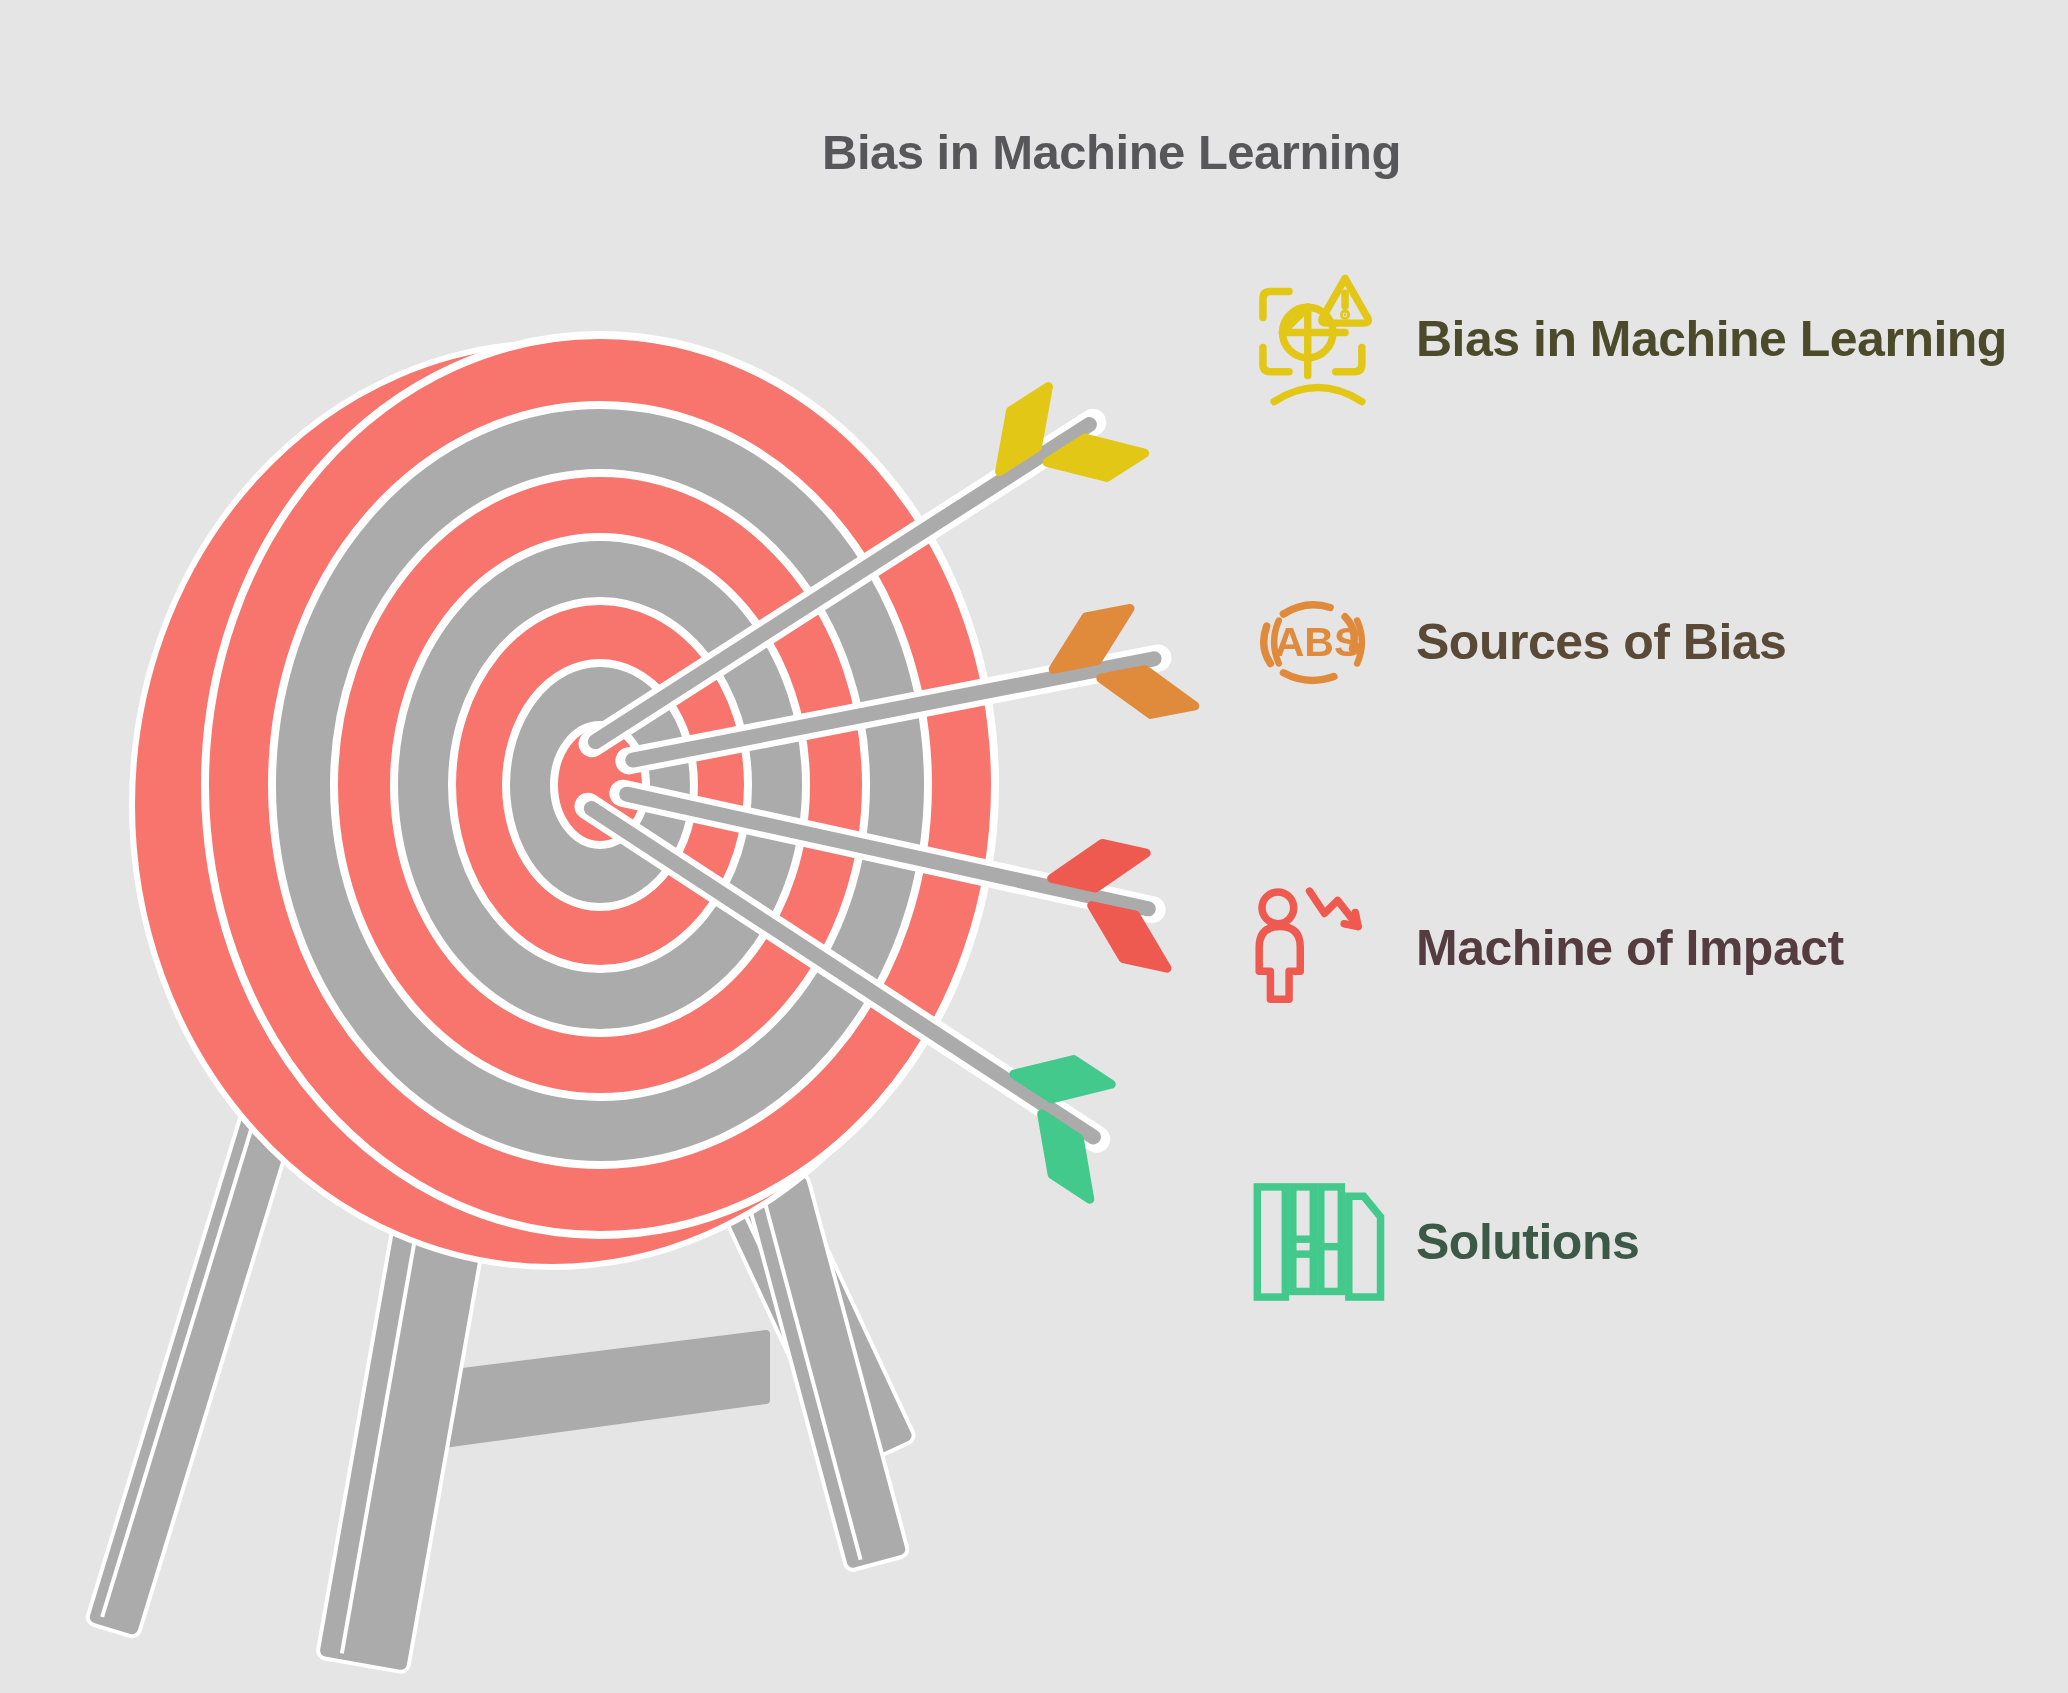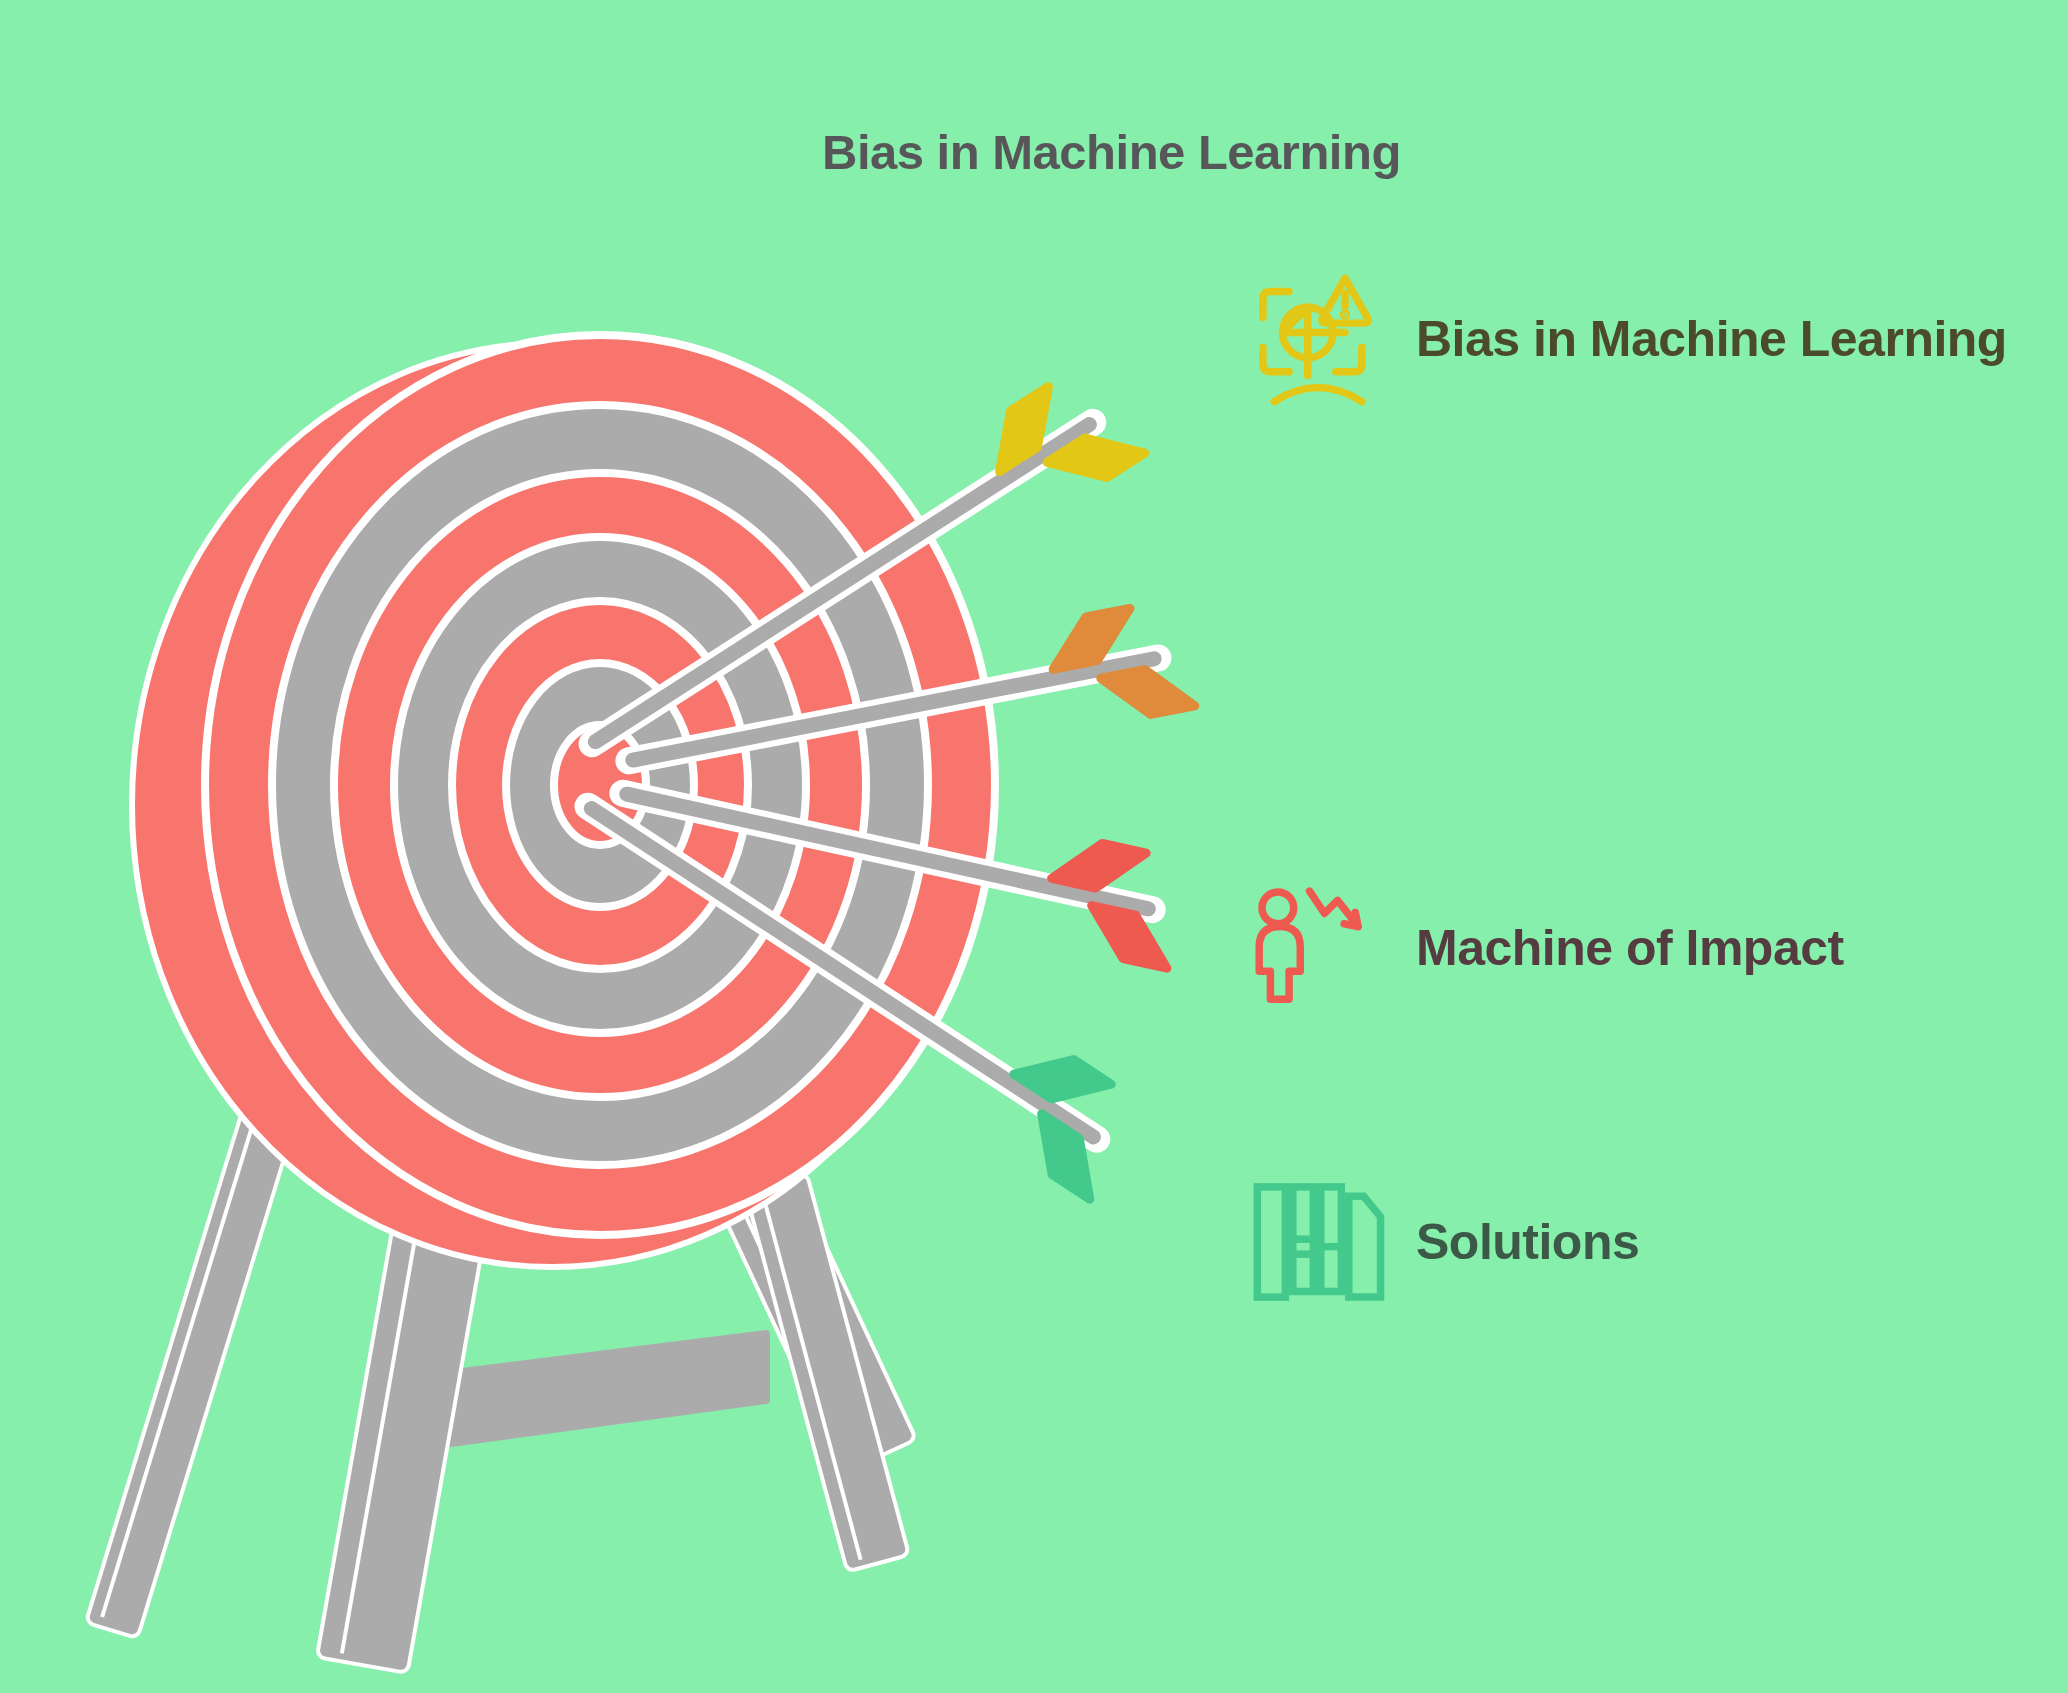--- a/index.html
+++ b/index.html
@@ -1,19 +1,19 @@
 <!DOCTYPE html>
 <html style="--yellow: #E2C716; --orange: #E08A3C; --red: #EE5A50; --green: #42C98B; --target-red: #F8756E; --gray: #ABABAB;"><head>
 <meta charset="utf-8">
 <style>
   html,body{margin:0;padding:0;background:#ffffff;}
   #canvas{
     position:relative;
     width:2068px;height:1693px;
-    background:#86efac;
+    background:#e5e5e5;
     font-family:"Liberation Sans", sans-serif;
     overflow:hidden;
   }
   #page-title{
     position:absolute;
     left:822px;top:124px;
     font-size:49px;font-weight:bold;
     letter-spacing:-0.5px;
     white-space:nowrap;
     color:#57575A;
@@ -118,20 +118,32 @@
       <path d="M64,41 L64,114"></path>
       <path d="M64,41 L37,68"></path>
       <path d="M104,10 L128,52 Q131,58 124,58 L84,58 Q77,58 80,52 Z"></path>
       <path d="M104,26 L104,40"></path>
       <circle cx="104" cy="49" r="1.5" fill="var(--yellow)"></circle>
       <path d="M28,142 Q75,112 122,142"></path>
     </svg>
     <div class="legend-label" style="color: rgb(75, 74, 42);">Bias in Machine Learning</div>
   </div>
 
+  <div class="legend-item" style="top:572px;">
+    <svg class="legend-icon" viewBox="0 0 150 150">
+      <path d="M38,45 Q62,30 88,38" fill="none" stroke="var(--orange)" stroke-width="8" stroke-linecap="round"></path>
+      <path d="M104,48 Q118,62 112,82" fill="none" stroke="var(--orange)" stroke-width="8" stroke-linecap="round"></path>
+      <path d="M38,108 Q64,122 92,112" fill="none" stroke="var(--orange)" stroke-width="8" stroke-linecap="round"></path>
+      <path d="M24,98 Q12,80 20,58" fill="none" stroke="var(--orange)" stroke-width="8" stroke-linecap="round"></path>
+      <text x="75" y="90" text-anchor="middle" font-size="44" font-weight="bold" fill="var(--orange)">ABS</text>
+      <path d="M33,52 Q23,75 33,98" fill="none" stroke="var(--orange)" stroke-width="7" stroke-linecap="round"></path>
+      <path d="M117,52 Q127,75 117,98" fill="none" stroke="var(--orange)" stroke-width="7" stroke-linecap="round"></path>
+    </svg>
+    <div class="legend-label" style="color: rgb(90, 73, 54);">Sources of Bias</div>
+  </div>
 
   <div class="legend-item" style="top:878px;">
     <svg class="legend-icon" viewBox="0 0 150 150" fill="none" stroke="var(--red)" stroke-width="8" stroke-linecap="round" stroke-linejoin="round">
       <circle cx="32" cy="32" r="17"></circle>
       <path d="M12,100 L12,74 Q12,52 34,52 Q56,52 56,74 L56,100 L44,100 L44,130 L24,130 L24,100 Z"></path>
       <path d="M66,14 L82,38 L96,24 L118,52"></path>
       <path d="M103,49 L118,52 L115,37"></path>
     </svg>
     <div class="legend-label" style="color: rgb(85, 60, 65);">Machine of Impact</div>
   </div>

